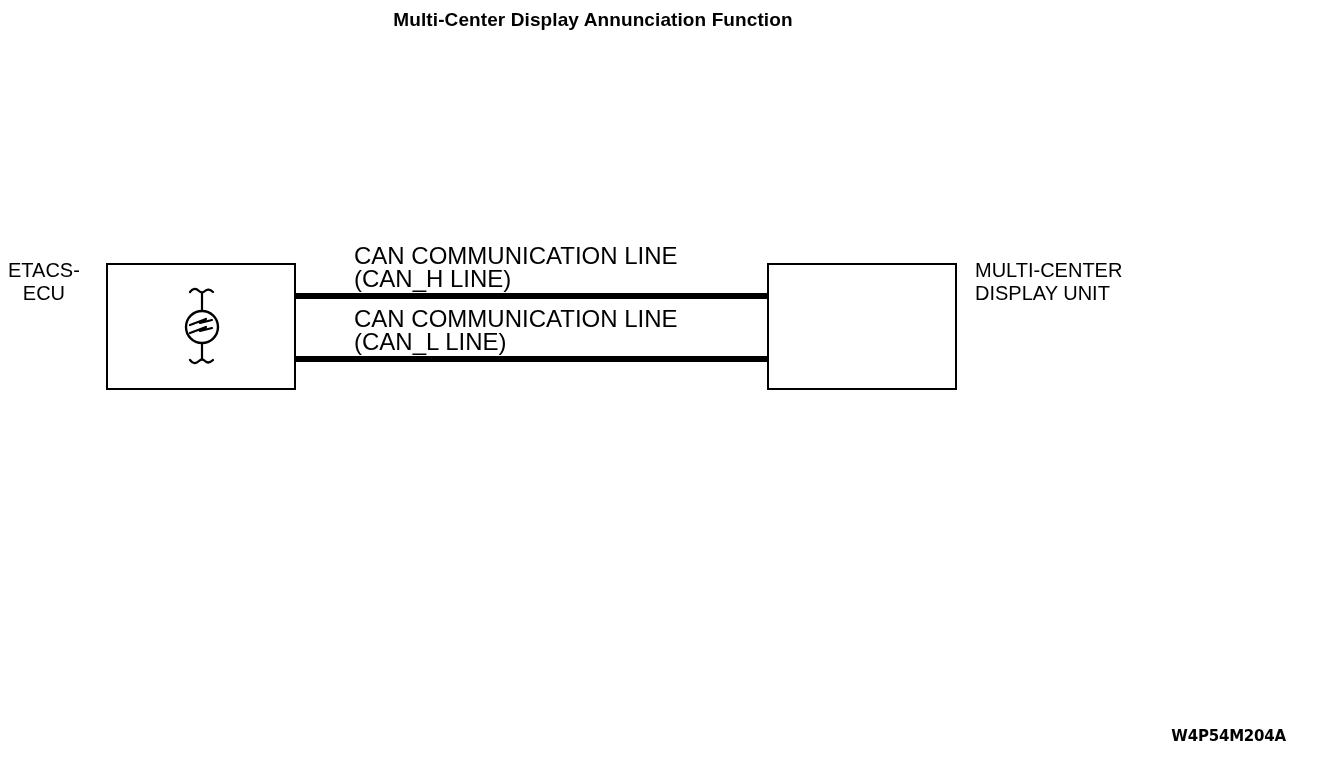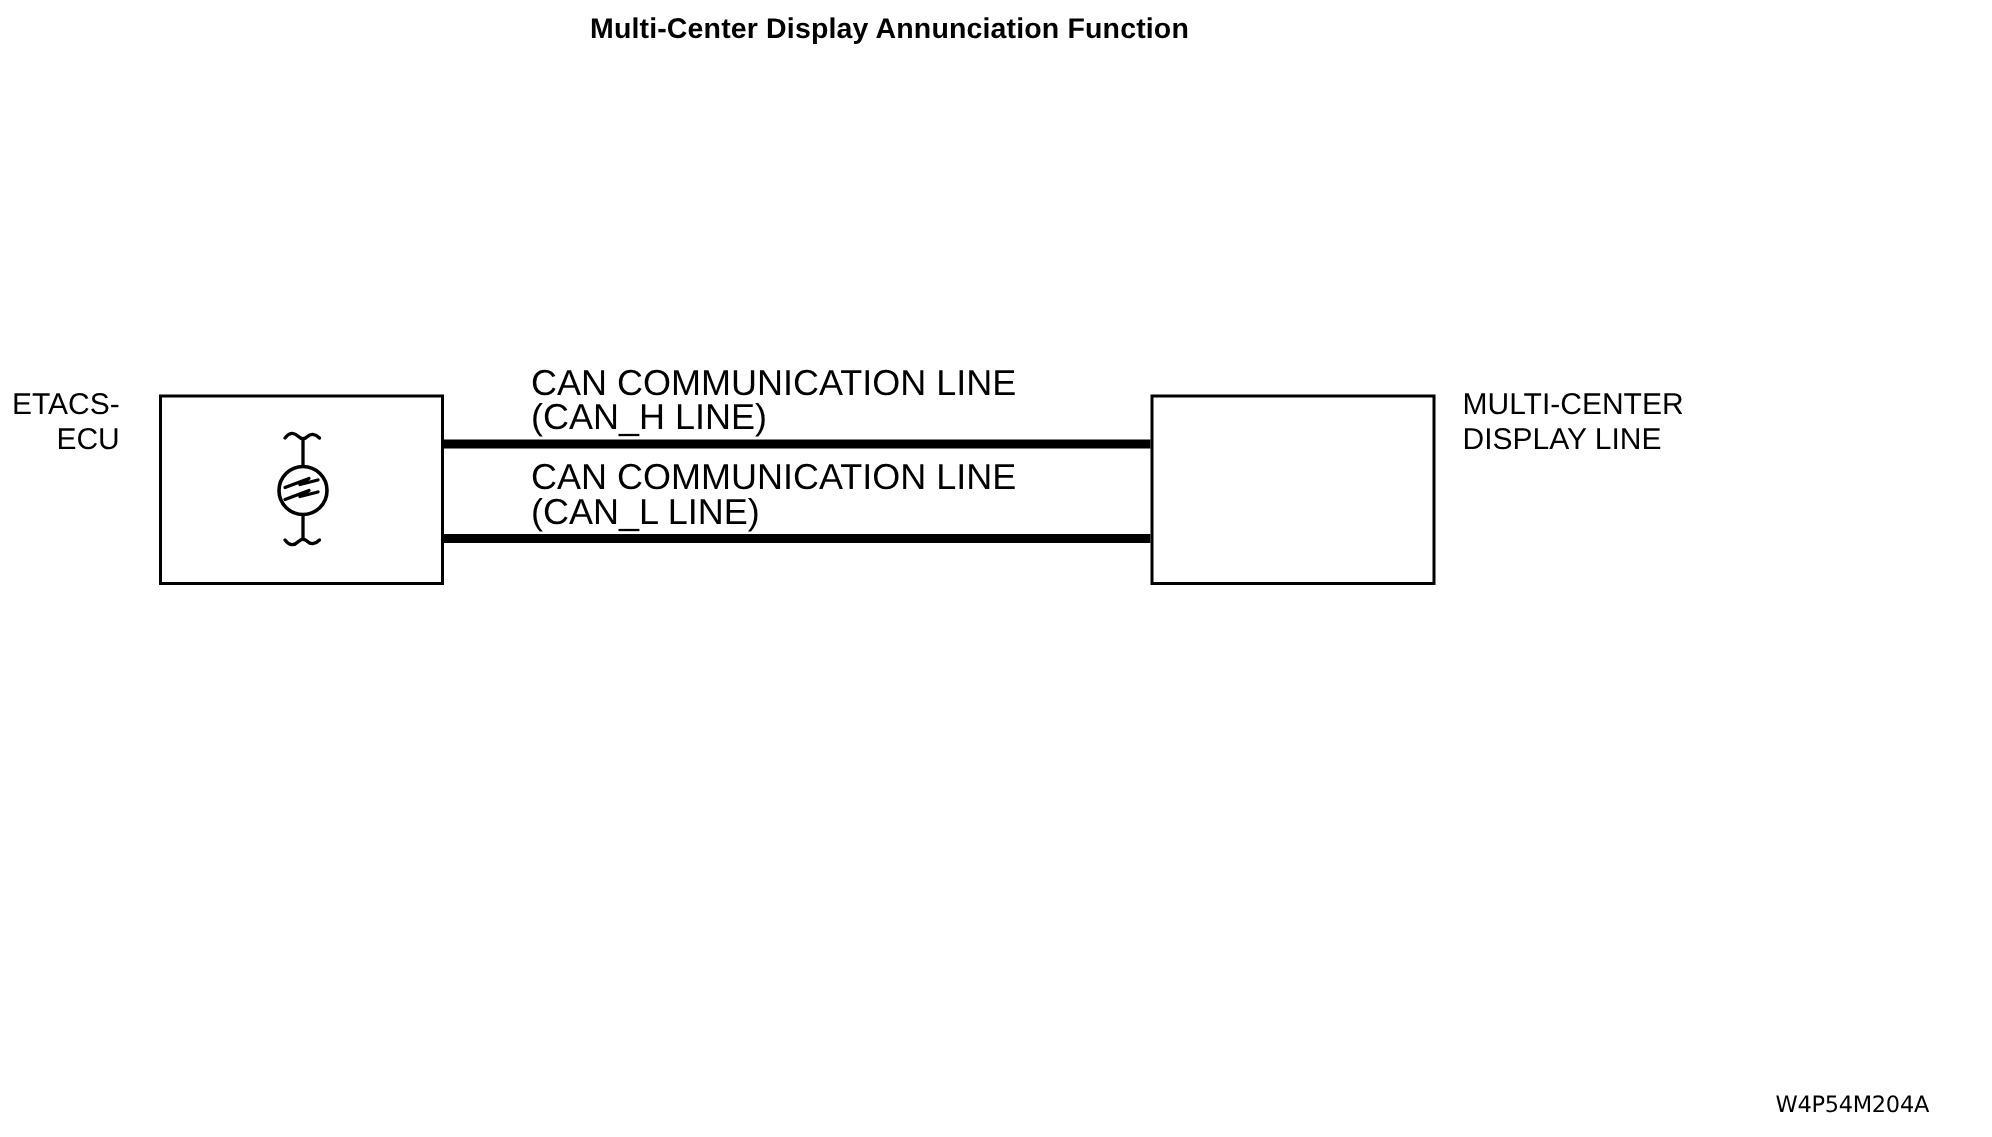--- a/index.html
+++ b/index.html
@@ -76,21 +76,21 @@
 
   
   .unit-label {
     font-size: 20px;
     line-height: 23px;
     white-space: pre-line;
   }
   #etacs-ecu-label {
     left: 8px;
     top: 259px;
-    text-align: right;
+    text-align: center;
   }
   #multi-center-display-label {
     left: 975px;
     top: 259px;
     text-align: left;
   }
 
   .line-label {
     font-size: 24px;
     line-height: 23px;
@@ -98,21 +98,21 @@
     left: 354px;
   }
   #can-h-label { top: 244px; }
   #can-l-label { top: 307px; }
 
   
   #figure-reference-code {
     right: 42px;
     top: 727px;
     font-size: 15px;
-    font-weight: normal;
+    font-weight: bold;
     letter-spacing: -0.2px;
     font-family: "DejaVu Sans", sans-serif;
   }
 </style>
 </head>
 <body>
 
 <div id="diagram-canvas">
 
   <div class="abs" id="diagram-title">Multi-Center Display Annunciation Function</div>
@@ -138,21 +138,21 @@
   <div class="abs unit-box" id="multi-center-display-box"></div>
 
   <div class="abs bus-line" id="can-h-line"></div>
 
   <div class="abs bus-line" id="can-l-line"></div>
 
   <div class="abs unit-label" id="etacs-ecu-label">ETACS-
 ECU</div>
 
   <div class="abs unit-label" id="multi-center-display-label">MULTI-CENTER
-DISPLAY LINE</div>
+DISPLAY UNIT</div>
 
   <div class="abs line-label" id="can-h-label">CAN COMMUNICATION LINE
 (CAN_H LINE)</div>
 
   <div class="abs line-label" id="can-l-label">CAN COMMUNICATION LINE
 (CAN_L LINE)</div>
 
   <div class="abs" id="figure-reference-code">W4P54M204A</div>
 
 </div>

